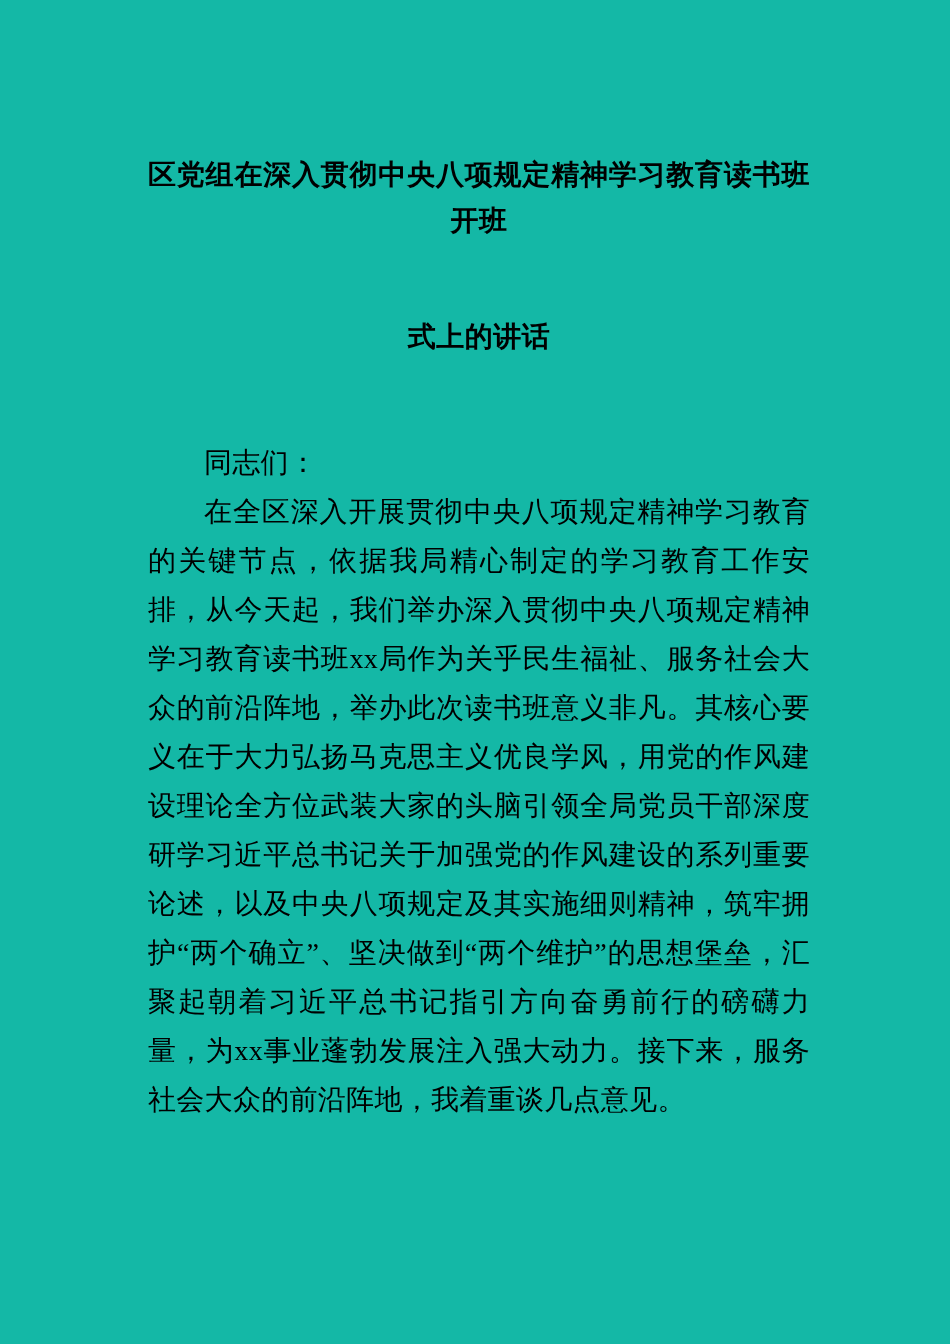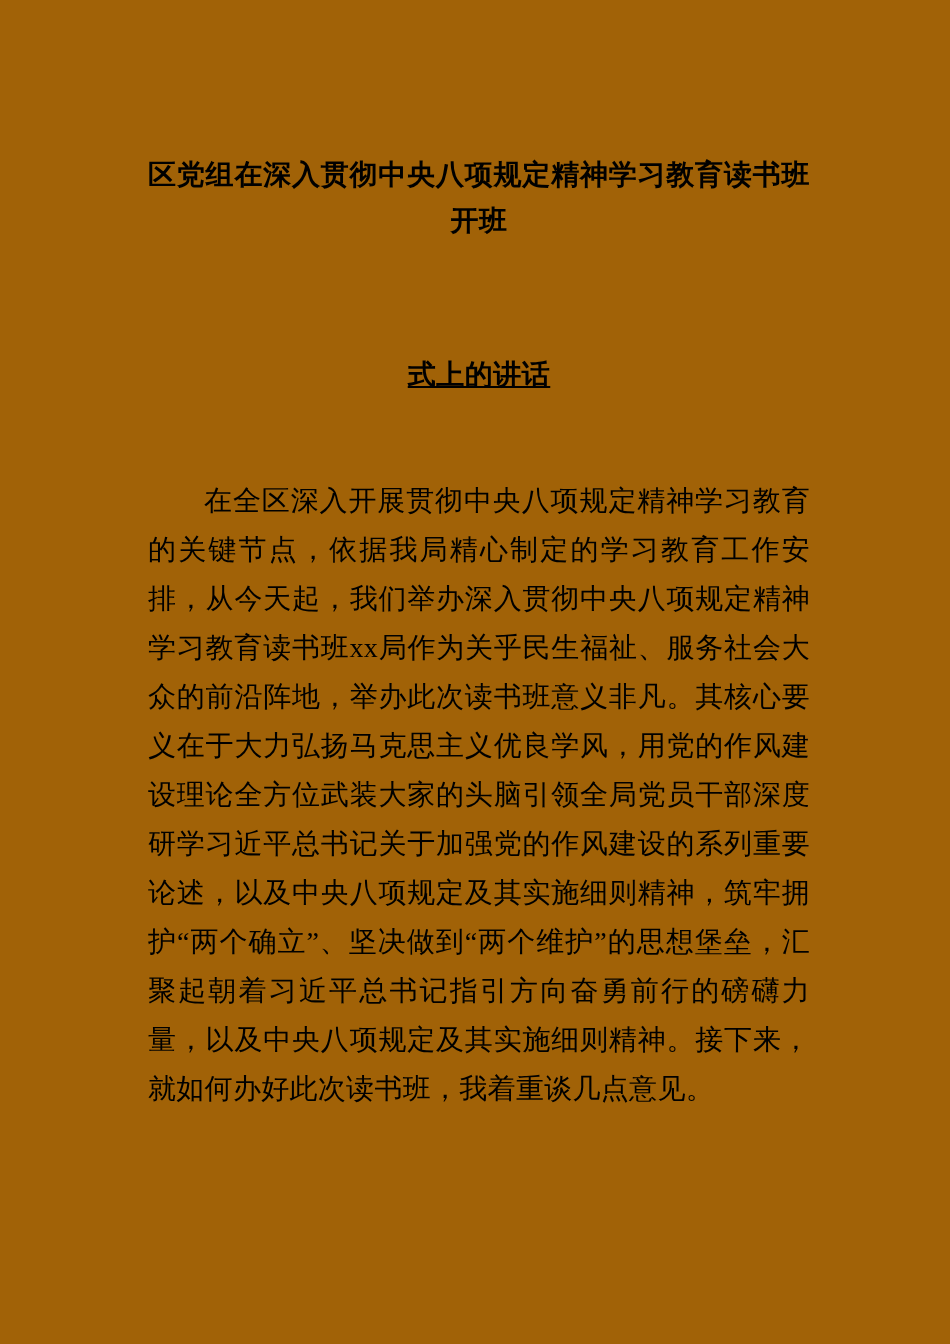--- a/index.html
+++ b/index.html
@@ -12,37 +12,36 @@
     background: #ffffff;
     color: #000000;
     font-family: "Liberation Serif", "DejaVu Serif", serif;
     overflow: hidden;
   }
   .page {
     box-sizing: border-box;
     width: 950px;
     height: 1344px;
     padding: 152px 140px 0 148px;
-    background: #a16207;
+    background: #14b8a6;
   }
   .doc-title {
     font-weight: bold;
     font-size: 28px;
     line-height: 46px;
     text-align: center;
     letter-spacing: 0.5px;
   }
   .doc-title-line1 {
     text-align: justify;
     text-align-last: center;
   }
   .doc-title-line2 {
-    margin-top: 108px;
+    margin-top: 70px;
     text-align: center;
-    text-decoration: underline;
   }
   .doc-body {
     margin-top: 78px;
     font-size: 28px;
     line-height: 49px;
     text-align: justify;
     letter-spacing: 0.3px;
   }
   .para {
     margin: 0;
@@ -53,15 +52,16 @@
 </head>
 <body>
 
 <div class="page">
   <div class="doc-title">
     <div class="doc-title-line1">区党组在深入贯彻中央八项规定精神学习教育读书班开班</div>
     <div class="doc-title-line2">式上的讲话</div>
   </div>
 
   <div class="doc-body">
-    <p class="para">在全区深入开展贯彻中央八项规定精神学习教育的关键节点，依据我局精心制定的学习教育工作安排，从今天起，我们举办深入贯彻中央八项规定精神学习教育读书班xx局作为关乎民生福祉、服务社会大众的前沿阵地，举办此次读书班意义非凡。其核心要义在于大力弘扬马克思主义优良学风，用党的作风建设理论全方位武装大家的头脑引领全局党员干部深度研学习近平总书记关于加强党的作风建设的系列重要论述，以及中央八项规定及其实施细则精神，筑牢拥护“两个确立”、坚决做到“两个维护”的思想堡垒，汇聚起朝着习近平总书记指引方向奋勇前行的磅礴力量，以及中央八项规定及其实施细则精神。接下来，就如何办好此次读书班，我着重谈几点意见。</p>
+    <p class="para">同志们：</p>
+    <p class="para">在全区深入开展贯彻中央八项规定精神学习教育的关键节点，依据我局精心制定的学习教育工作安排，从今天起，我们举办深入贯彻中央八项规定精神学习教育读书班xx局作为关乎民生福祉、服务社会大众的前沿阵地，举办此次读书班意义非凡。其核心要义在于大力弘扬马克思主义优良学风，用党的作风建设理论全方位武装大家的头脑引领全局党员干部深度研学习近平总书记关于加强党的作风建设的系列重要论述，以及中央八项规定及其实施细则精神，筑牢拥护“两个确立”、坚决做到“两个维护”的思想堡垒，汇聚起朝着习近平总书记指引方向奋勇前行的磅礴力量，为xx事业蓬勃发展注入强大动力。接下来，服务社会大众的前沿阵地，我着重谈几点意见。</p>
   </div>
 </div>
 
 </body></html>

